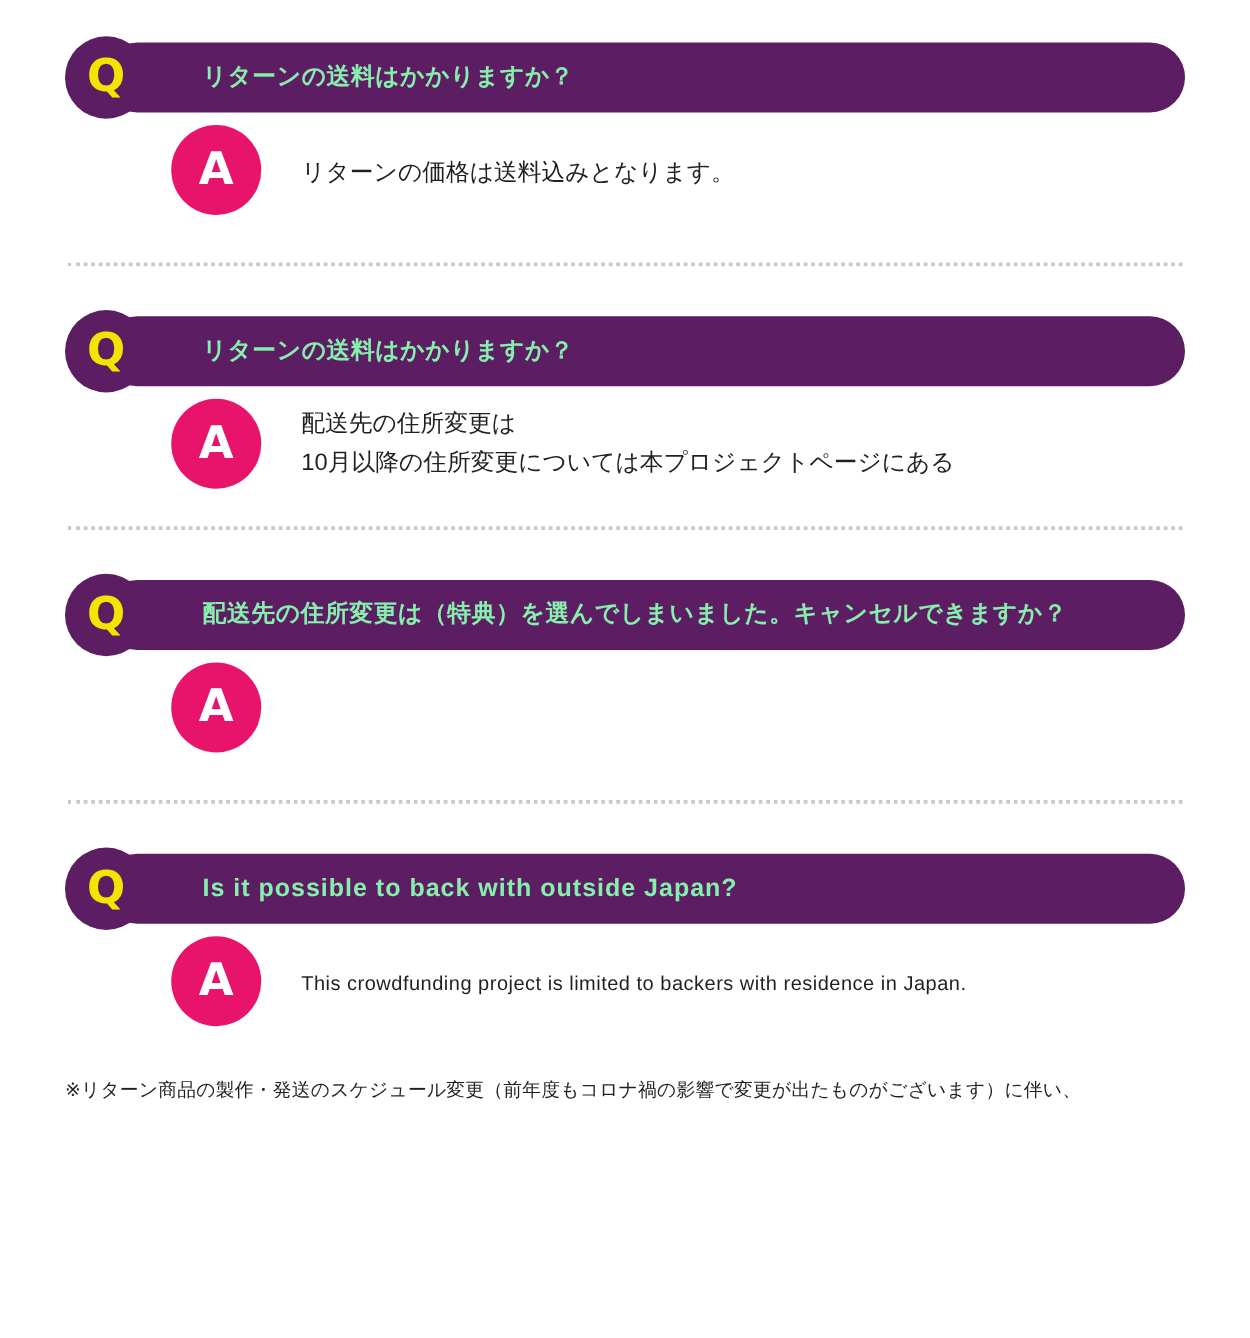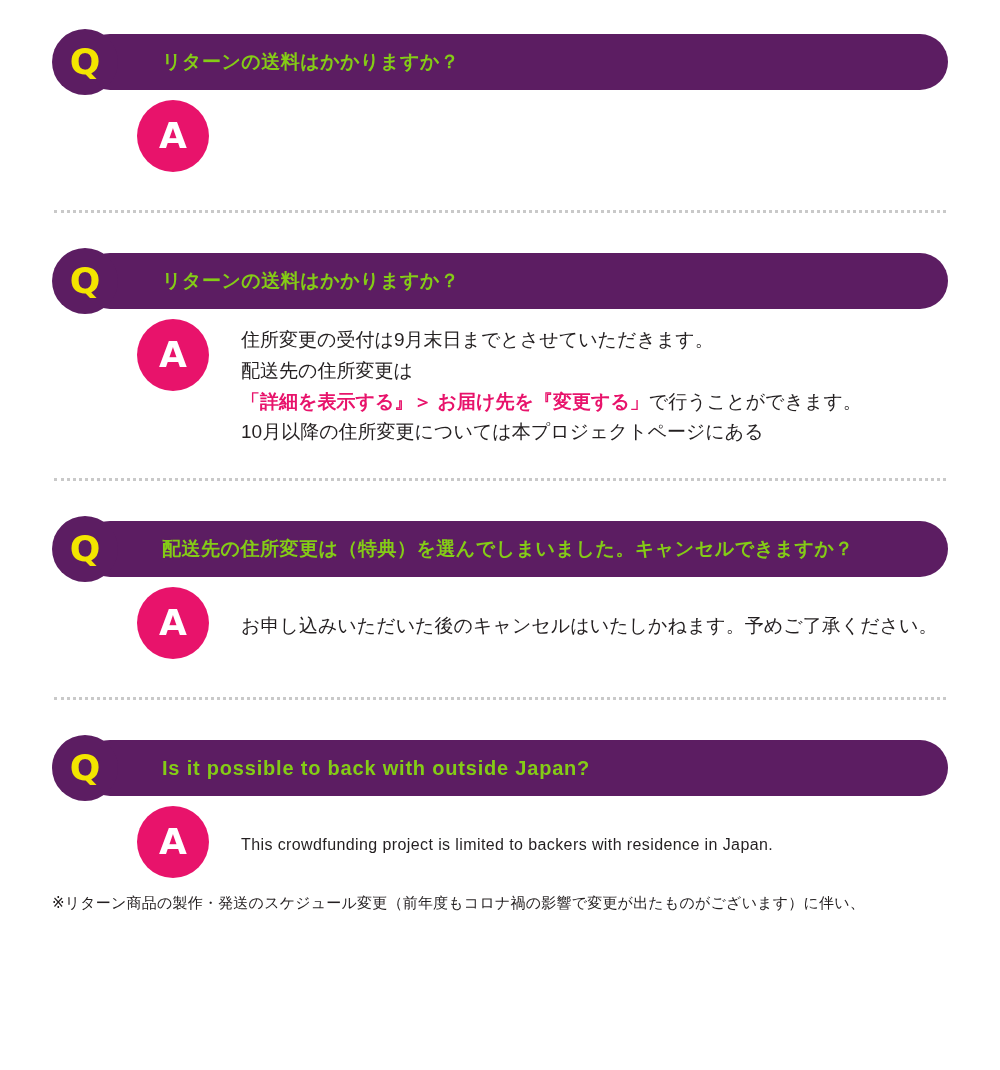--- a/index.html
+++ b/index.html
@@ -42,21 +42,21 @@
     height: 56px;
     background: #5c1d62;
     border-radius: 28px;
     display: flex;
     align-items: center;
     box-sizing: border-box;
     padding-left: 80px;
     padding-right: 26px;
   }
   .q-text {
-    color: #84cc16;
+    color: #86efac;
     font-size: 19px;
     font-weight: bold;
     letter-spacing: 0.5px;
     line-height: 1.2;
   }
   .q-text.en {
     font-size: 20px;
     letter-spacing: 0.8px;
   }
   .q-badge {
@@ -130,21 +130,21 @@
 
   
   .divider {
     height: 0;
     border-top: 3px dotted #c9c9c9;
     margin: 0 2px;
   }
 
   
   .notes {
-    margin-top: 12px;
+    margin-top: 39px;
     font-size: 15px;
     line-height: 1.75;
     color: #231f20;
     letter-spacing: 0.2px;
   }
   .notes div {
     white-space: nowrap;
   }
   .notes .indent {
     padding-left: 17px;
@@ -161,64 +161,62 @@
             <div class="q-text">リターンの送料はかかりますか？</div>
           </div>
           <div class="q-badge">
             <span>Q</span>
           </div>
         </div>
         <div class="a-row center">
           <div class="a-badge">
             <span>A</span>
           </div>
+          <div class="a-text">
+            <div><span>リターンの価格は送料込みとなります。</span></div>
+          </div>
         </div>
       </div>
       <div style="height: 38px;"></div>
       <div class="divider"></div>
       <div style="height: 40px;"></div>
       <div class="faq-item">
         <div class="q-row">
           <div class="q-bar">
             <div class="q-text">リターンの送料はかかりますか？</div>
           </div>
           <div class="q-badge">
             <span>Q</span>
           </div>
         </div>
         <div class="a-row">
           <div class="a-badge">
             <span>A</span>
           </div>
           <div class="a-text">
-            <div><span>住所変更の受付は9月末日までとさせていただきます。</span></div>
             <div><span>配送先の住所変更は</span></div>
-            <div><span class="hl">「詳細を表示する』＞ お届け先を『変更する」</span><span>で行うことができます。</span></div>
             <div><span>10月以降の住所変更については本プロジェクトページにある</span></div>
           </div>
         </div>
       </div>
       <div style="height: 30px;"></div>
       <div class="divider"></div>
       <div style="height: 40px;"></div>
       <div class="faq-item">
         <div class="q-row">
           <div class="q-bar">
             <div class="q-text">配送先の住所変更は（特典）を選んでしまいました。キャンセルできますか？</div>
           </div>
           <div class="q-badge">
             <span>Q</span>
           </div>
         </div>
         <div class="a-row center">
           <div class="a-badge">
             <span>A</span>
-          </div>
-          <div class="a-text">
-            <div><span>お申し込みいただいた後のキャンセルはいたしかねます。予めご了承ください。</span></div>
           </div>
         </div>
       </div>
       <div style="height: 38px;"></div>
       <div class="divider"></div>
       <div style="height: 40px;"></div>
       <div class="faq-item">
         <div class="q-row">
           <div class="q-bar">
             <div class="q-text en">Is it possible to back with outside Japan?</div>

